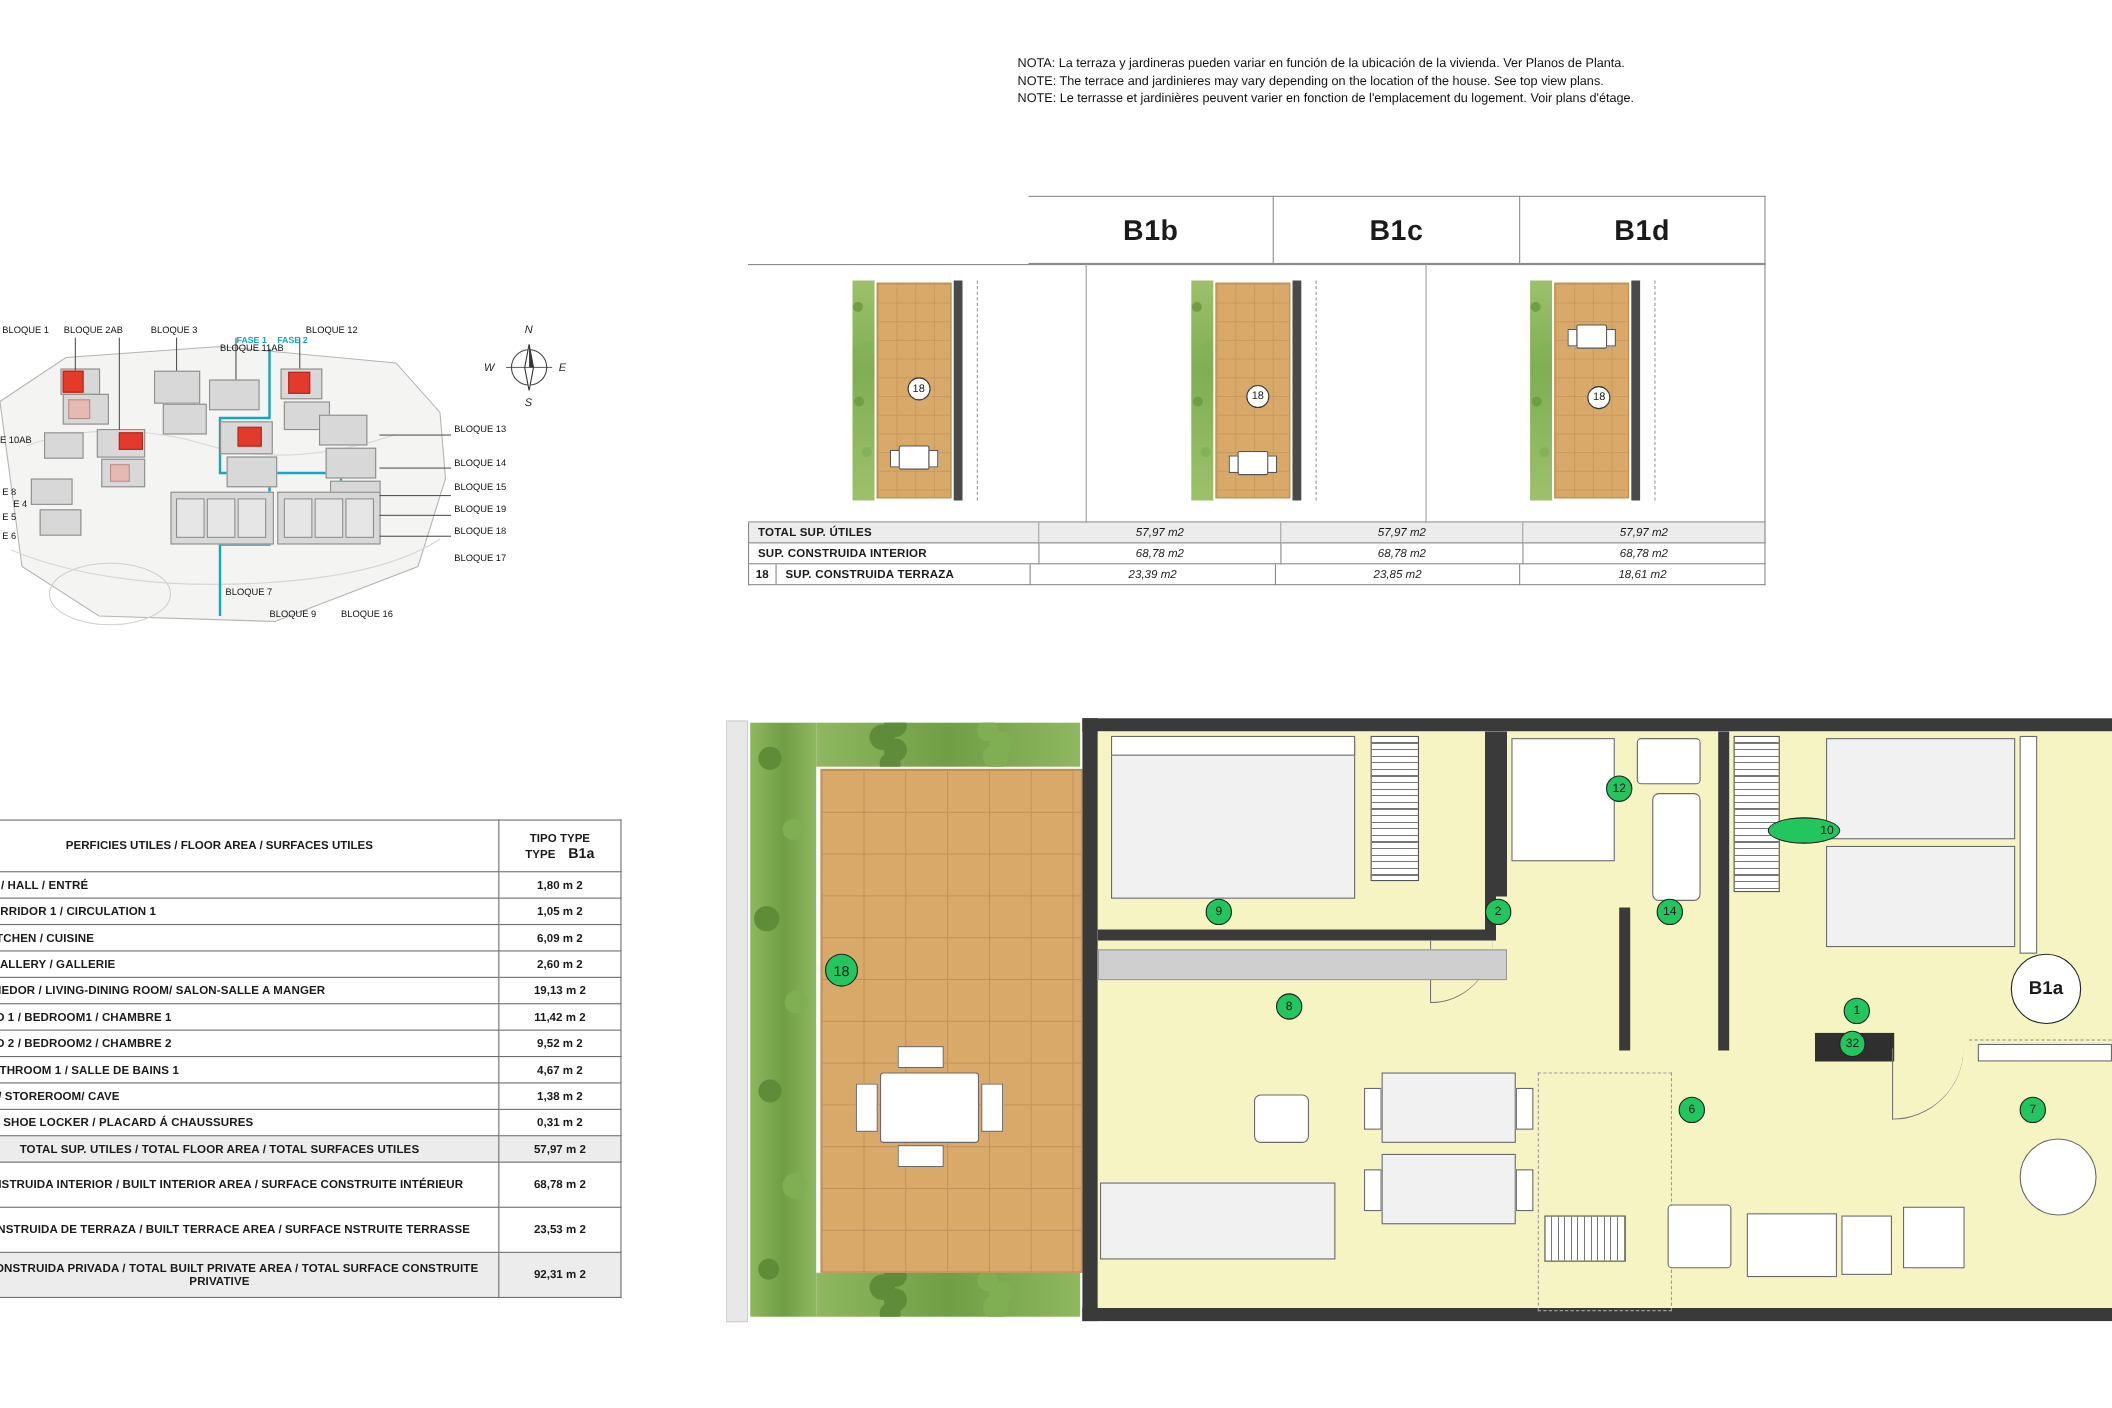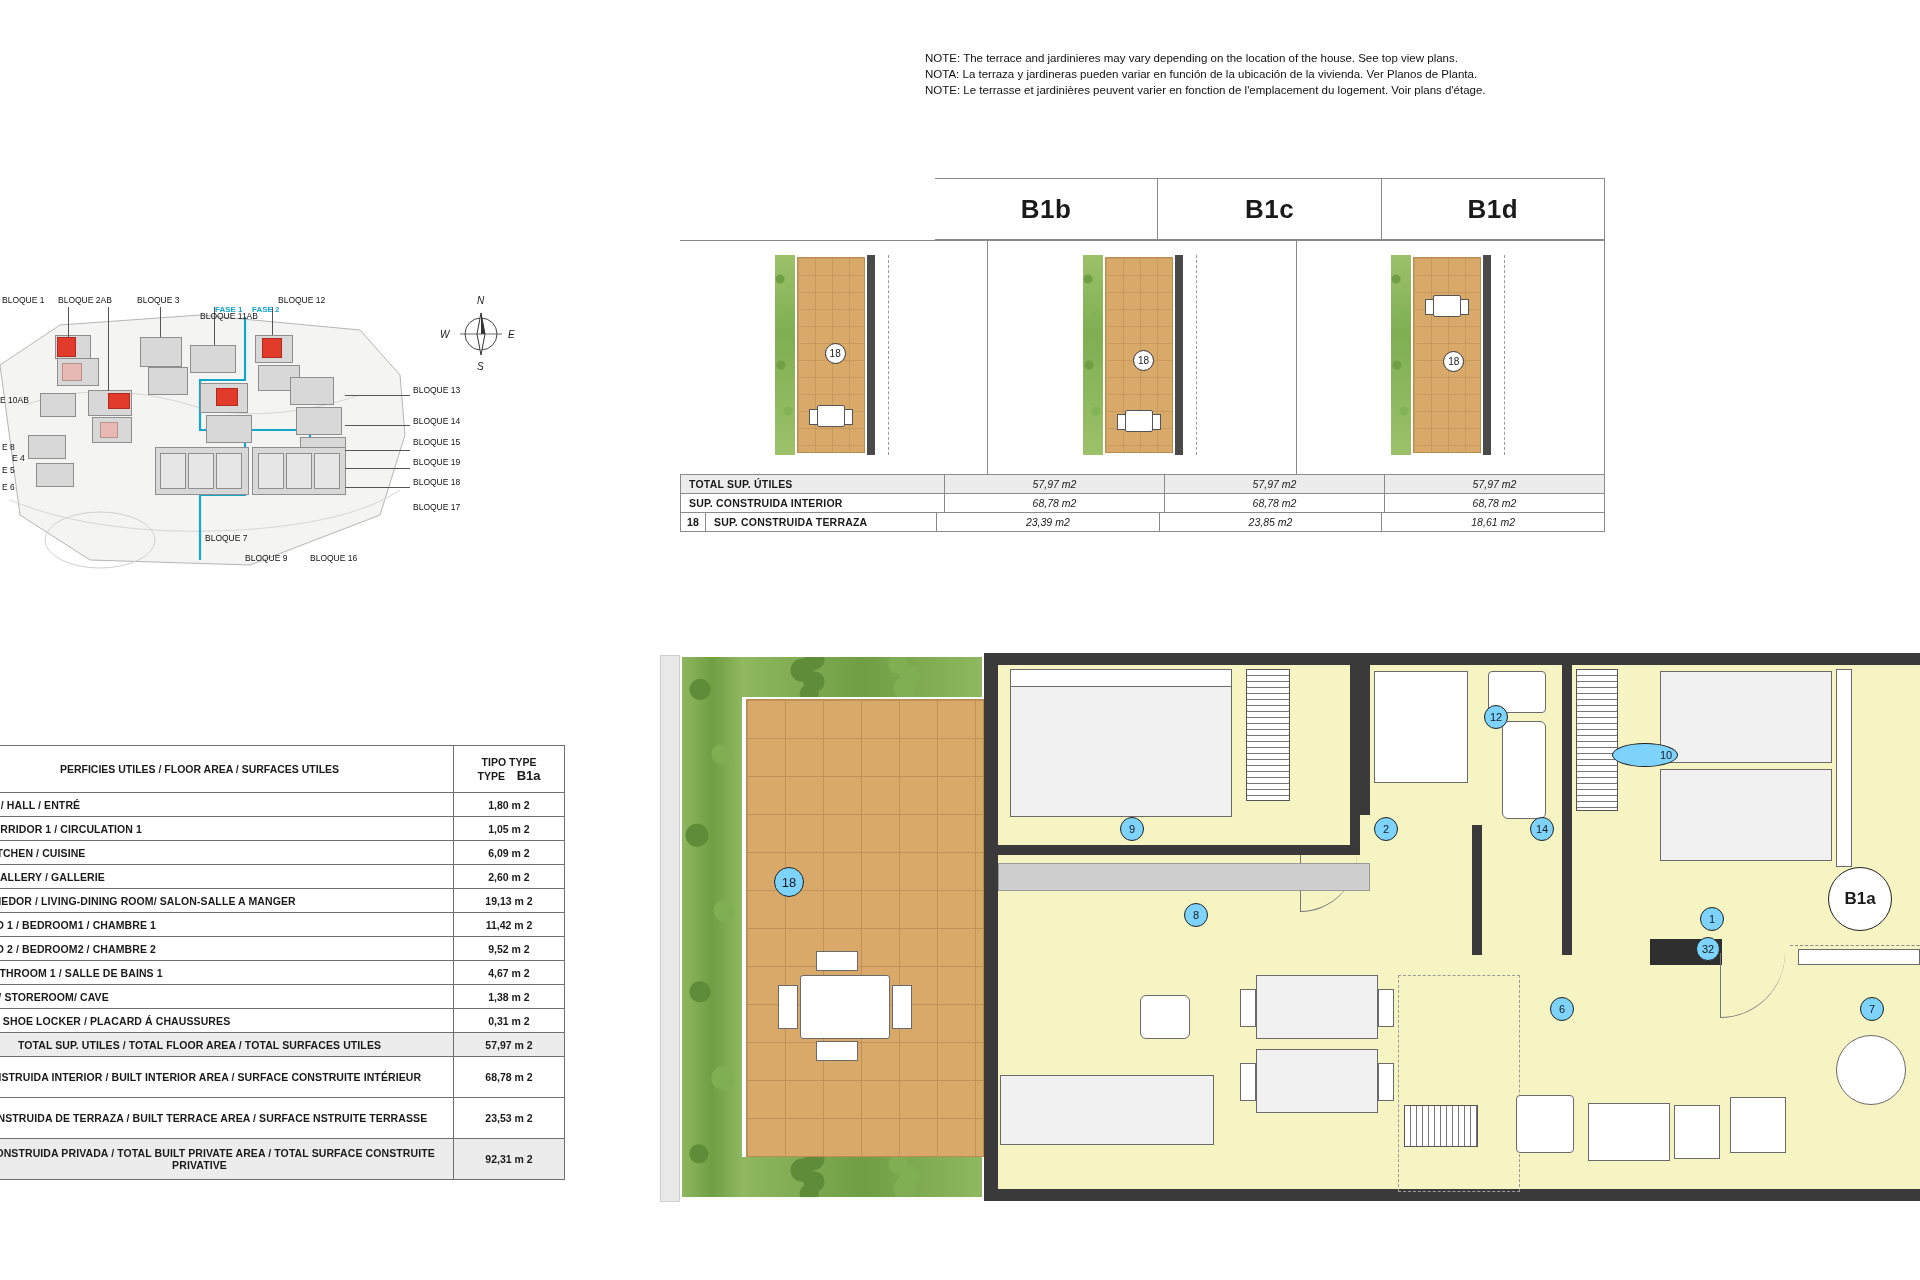--- a/index.html
+++ b/index.html
@@ -88,35 +88,35 @@
   .greenband:after{content:"";position:absolute;inset:0;background:
       radial-gradient(circle at 30% 6%,#5e8c38 10px,transparent 11px),
       radial-gradient(circle at 65% 18%,#7fae53 9px,transparent 10px),
       radial-gradient(circle at 25% 33%,#5e8c38 11px,transparent 12px),
       radial-gradient(circle at 70% 47%,#7fae53 10px,transparent 11px),
       radial-gradient(circle at 30% 62%,#5e8c38 10px,transparent 11px),
       radial-gradient(circle at 68% 78%,#7fae53 11px,transparent 12px),
       radial-gradient(circle at 28% 92%,#5e8c38 9px,transparent 10px);}
   .furn{position:absolute;background:#fff;border:1px solid #6a6a6a;}
   .furn.soft{background:#f1f1f1;}
-  .fpnum{position:absolute;width:22px;height:22px;border:1.2px solid #222;border-radius:50%;background:#7dd3fc;font-size:11px;display:flex;align-items:center;justify-content:center;margin-left:24px;}
+  .fpnum{position:absolute;width:22px;height:22px;border:1.2px solid #222;border-radius:50%;background:#22c55e;font-size:11px;display:flex;align-items:center;justify-content:center;}
   .fpnum.big{width:28px;height:28px;font-size:13px;}
   .typetag{position:absolute;width:62px;height:62px;border:1.4px solid #222;border-radius:50%;background:#fff;display:flex;align-items:center;justify-content:center;font-size:17px;font-weight:bold;}
   .stair{position:absolute;background:repeating-linear-gradient(90deg,#fff 0 5px,#777 5px 6px);border:1px solid #555;}
   .stairv{position:absolute;background:repeating-linear-gradient(180deg,#fff 0 5px,#777 5px 6px);border:1px solid #555;}
   .door{position:absolute;border:1px solid #777;border-radius:0 0 100% 0;border-top:none;border-right:none;}
   .dashline{position:absolute;border-top:1px dashed #8a8a8a;}
   .dashbox{position:absolute;border:1px dashed #9a9a9a;}
 </style>
 </head>
 <body>
 
 <div class="abs" id="notes">
+  <div>NOTA: La terraza y jardineras pueden variar en función de la ubicación de la vivienda. Ver Planos de Planta.</div>
   <div>NOTE: The terrace and jardinieres may vary depending on the location of the house. See top view plans.</div>
-  <div>NOTA: La terraza y jardineras pueden variar en función de la ubicación de la vivienda. Ver Planos de Planta.</div>
   <div>NOTE: Le terrasse et jardinières peuvent varier en fonction de l'emplacement du logement. Voir plans d'étage.</div>
 </div>
 
 <div class="abs" id="variety">
 
   <div class="vh">
     <div class="vh-empty"></div>
     <div class="vcol">B1b</div>
     <div class="vcol">B1c</div>
     <div class="vcol">B1d</div>
@@ -395,21 +395,21 @@
   <div class="wall" style="left:700px;top:20px;width:10px;height:150px;"></div>
   <div class="furn" style="left:714px;top:26px;width:92px;height:110px;"></div>
   <div class="furn" style="left:828px;top:26px;width:56px;height:40px;border-radius:4px;"></div>
   <div class="furn" style="left:842px;top:76px;width:42px;height:96px;border-radius:6px;"></div>
   <div class="fpnum" style="left:800px;top:60px;">12</div>
 
   <div class="wall" style="left:902px;top:20px;width:10px;height:290px;"></div>
   <div class="stairv" style="left:916px;top:24px;width:40px;height:140px;"></div>
   <div class="furn soft" style="left:1000px;top:26px;width:170px;height:90px;"></div>
   <div class="furn soft" style="left:1000px;top:124px;width:170px;height:90px;"></div>
-  <div class="fpnum" style="left:928px;top:98px;padding-left:42px;">10</div>
+  <div class="fpnum" style="left:947px;top:98px;padding-left:42px;">10</div>
   <div class="furn" style="left:1176px;top:24px;width:14px;height:196px;"></div>
 
   <div class="wall" style="left:812px;top:180px;width:10px;height:130px;"></div>
   <div class="fpnum" style="left:846px;top:172px;">14</div>
 
   <div class="wall" style="left:338px;top:218px;width:370px;height:26px;background:#cfcfcf;border:1px solid #9a9a9a;"></div>
   <div class="fpnum" style="left:500px;top:258px;">8</div>
   <div class="furn soft" style="left:340px;top:430px;width:212px;height:68px;"></div>
   <div class="furn" style="left:480px;top:350px;width:48px;height:42px;border-radius:6px;"></div>
   <div class="furn soft" style="left:596px;top:330px;width:120px;height:62px;"></div>

